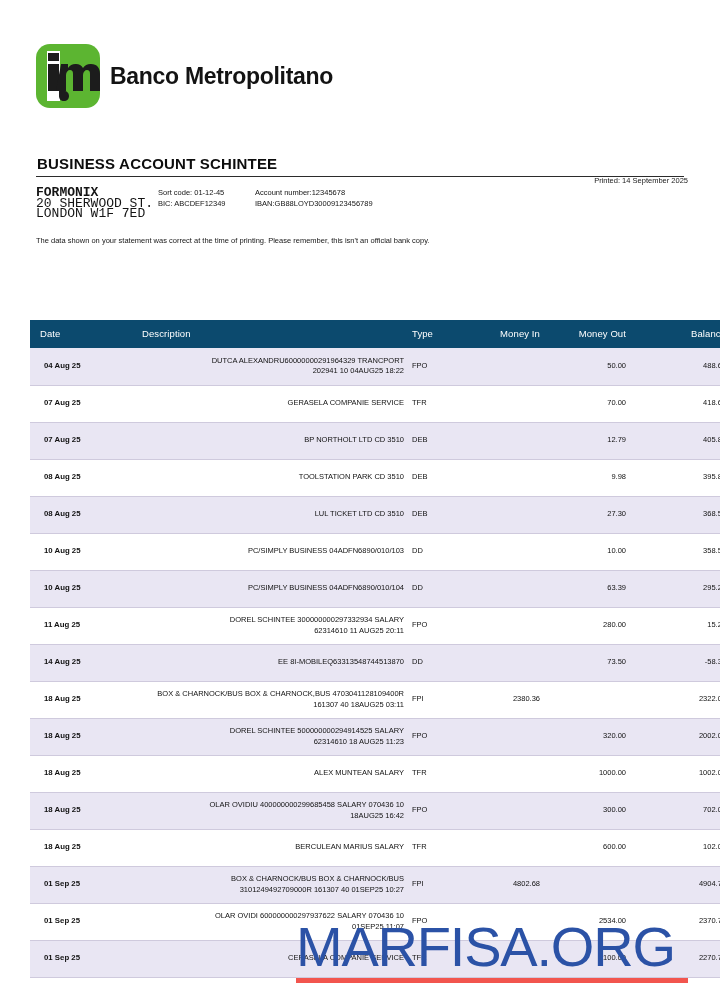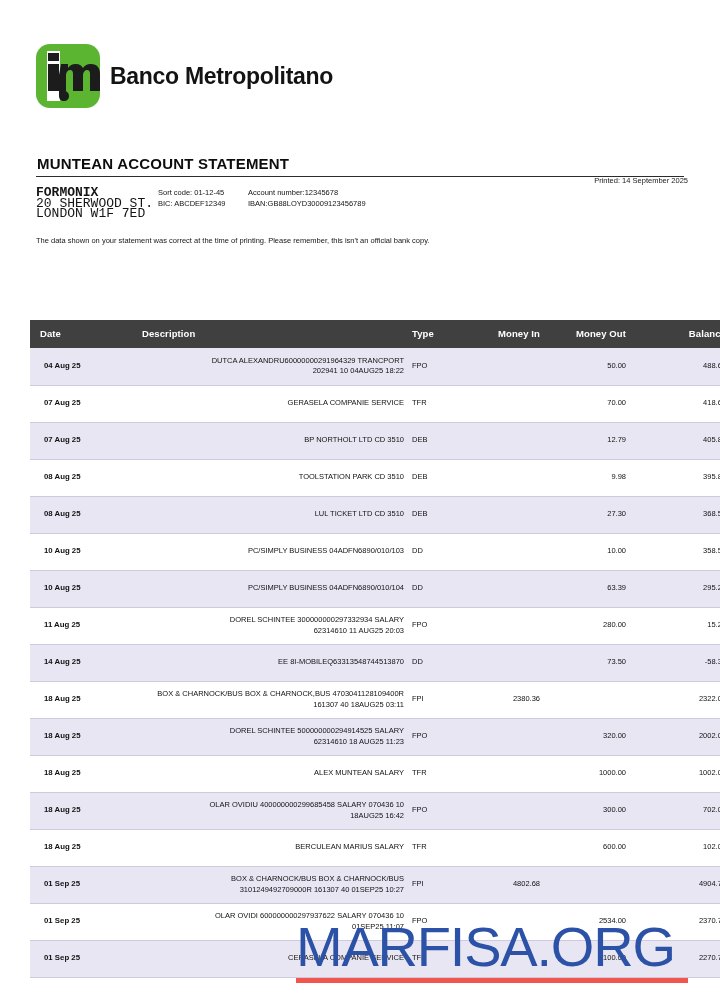--- a/index.html
+++ b/index.html
@@ -105,21 +105,21 @@
   .addr-block .acct-name { font-weight: bold; }
 
   .acct-block {
     position: absolute;
     left: 158px;
     top: 188px;
     font-size: 7.5px;
     line-height: 10.5px;
     color: #141414;
   }
-  .acct-block .acct-line { display: flex; gap: 2px; }
+  .acct-block .acct-line { display: flex; gap: 9px; }
   .acct-block .acct-line span:first-child { min-width: 88px; display: inline-block; }
 
   
   .notice {
     position: absolute;
     left: 36px;
     font-size: 7.5px;
     line-height: 11px;
     color: #161616;
   }
@@ -129,24 +129,24 @@
   
   .txn-table {
     position: absolute;
     left: 30px;
     top: 320px;
     width: 660px;
     border-collapse: collapse;
     table-layout: fixed;
   }
   .txn-table thead th {
-    background: #404040;
+    background: #0c4a6e;
     color: #ffffff;
     font-size: 9.5px;
-    font-weight: bold;
+    font-weight: normal;
     padding: 8px 0 9px 0;
     text-align: left;
     vertical-align: middle;
     letter-spacing: 0.1px;
   }
   .txn-table thead th.c-date      { padding-left: 10px; width: 88px; }
   .txn-table thead th.c-desc      { padding-left: 14px; width: 268px; }
   .txn-table thead th.c-type      { width: 54px; text-align: left; padding-left: 2px; }
   .txn-table thead th.c-in        { width: 74px; text-align: right; padding-right: 6px; }
   .txn-table thead th.c-out       { width: 80px; text-align: right; padding-right: 4px; }
@@ -207,21 +207,21 @@
       <svg class="glyph" viewBox="0 0 64 64">
         <rect x="12" y="20" width="11" height="27" fill="#1c1c1c"></rect>
         <rect x="12" y="9" width="11" height="8" fill="#1c1c1c"></rect>
         <path d="M25 20 h7 v4 a9 9 0 0 1 8 -4 a8 8 0 0 1 7 4 a9 9 0 0 1 8 -4 c6 0 9 4 9 10 v17 h-10 V30 c0 -3 -1 -4 -3 -4 c-2 0 -4 2 -4 5 v16 h-10 V30 c0 -3 -1 -4 -3 -4 c-2 0 -4 2 -4 5 v16 h-10 z" fill="#1c1c1c"></path>
         <path d="M14 47 h9 v5 c0 3 2 5 5 5 c3 0 5 -2 5 -5 c0 -3 -2 -5 -5 -5 h-14 z" fill="#1c1c1c"></path>
       </svg>
     </div>
     <div class="brand-name">Banco Metropolitano</div>
   </div>
 
-  <div class="stmt-title">MUNTEAN ACCOUNT STATEMENT</div>
+  <div class="stmt-title">BUSINESS ACCOUNT SCHINTEE</div>
   <div class="printed-date">Printed: 14 September 2025</div>
   <div class="title-rule"></div>
 
   <div class="addr-block">
     <div class="acct-name">FORMONIX</div>
     <div>20 SHERWOOD ST.</div>
     <div>LONDON W1F 7ED</div>
   </div>
 
   <div class="acct-block">
@@ -300,21 +300,21 @@
         <tr class="alt">
           <td class="t-date">10 Aug 25</td>
           <td class="t-desc"><span>PC/SIMPLY BUSINESS 04ADFN6890/010/104</span></td>
           <td class="t-type">DD</td>
           <td class="t-in"></td>
           <td class="t-out">63.39</td>
           <td class="t-bal">295.20</td>
         </tr>
         <tr class="plain">
           <td class="t-date">11 Aug 25</td>
-          <td class="t-desc"><span>DOREL SCHINTEE 300000000297332934 SALARY</span><span class="desc-l2">62314610 11 AUG25 20:03</span></td>
+          <td class="t-desc"><span>DOREL SCHINTEE 300000000297332934 SALARY</span><span class="desc-l2">62314610 11 AUG25 20:11</span></td>
           <td class="t-type">FPO</td>
           <td class="t-in"></td>
           <td class="t-out">280.00</td>
           <td class="t-bal">15.20</td>
         </tr>
         <tr class="alt">
           <td class="t-date">14 Aug 25</td>
           <td class="t-desc"><span>EE 8I-MOBILEQ63313548744513870</span></td>
           <td class="t-type">DD</td>
           <td class="t-in"></td>

